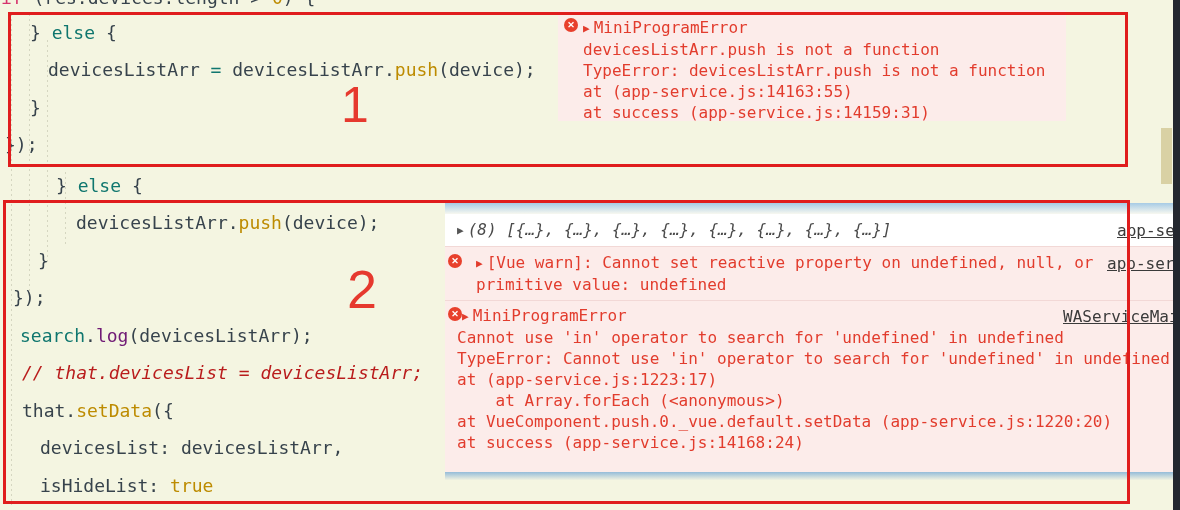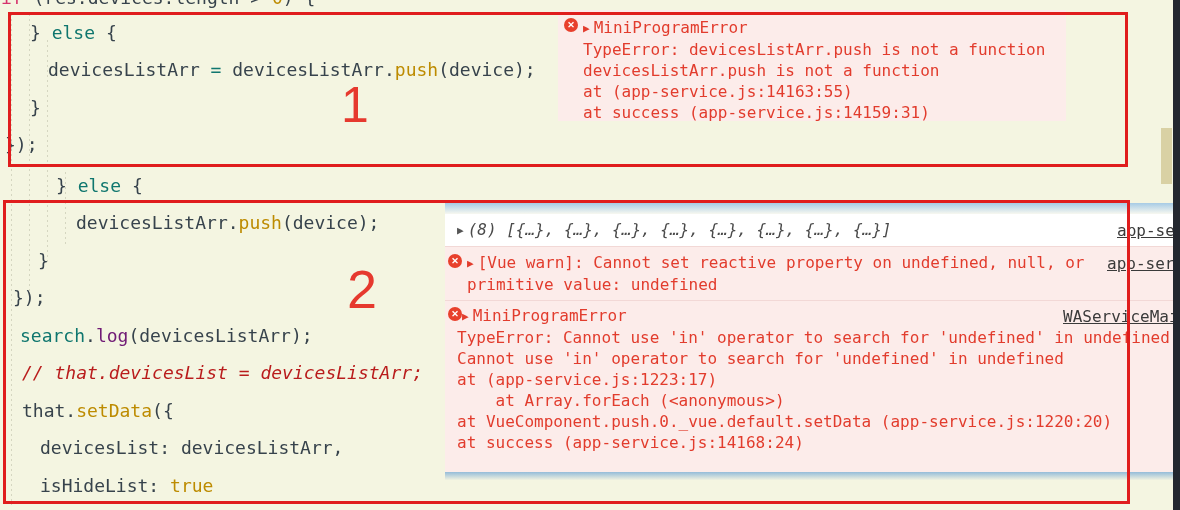--- a/index.html
+++ b/index.html
@@ -38,21 +38,21 @@
   #console-panel{position:absolute;left:445px;top:203px;width:735px;height:277px;z-index:4;overflow:hidden;}
   #console-strip-top{height:11px;background:linear-gradient(180deg,#a6cbe5,#f8f8f0);}
   #console-strip-bottom{height:8px;background:linear-gradient(180deg,#95bcd9,#f1f2e0);}
   .console-row{position:relative;box-sizing:border-box;font-size:16px;line-height:21px;}
   #console-row-log{height:32px;background:#ffffff;padding:5px 0 0 12px;color:#4a4a4a;}
   #console-row-log .preview{font-style:italic;}
   #console-row-log .arrow{color:#555;font-style:normal;}
   .console-row.error{background:#fcecea;border-top:1px solid #f2d8d6;color:#e23c2d;}
   #console-row-warn{height:54px;padding-top:5px;}
   #console-row-warn .err-icon{left:3px;top:7px;}
-  #console-row-warn .msg{display:block;margin-left:22px;width:660px;}
+  #console-row-warn .msg{display:block;margin-left:31px;width:660px;}
   #console-row-err2{height:172px;padding-top:4px;}
   #console-row-err2 .err-icon{left:3px;top:6px;}
   #console-row-err2 .title-line{margin-left:17px;}
   .stack{margin-left:12px;}
   .stack-line{white-space:pre;}
   .src-link{position:absolute;color:#3a3a3a;text-decoration:underline;white-space:pre;}
   #console-row-log .src-link{left:672px;top:6px;}
   #console-row-warn .src-link{left:662px;top:6px;}
   #console-row-err2 .src-link{left:618px;top:5px;}
 
@@ -92,22 +92,22 @@
     <div class="code-line" style="left:20px;top:327px;"><span class="tk-ol">search</span><span class="tk-pl">.</span><span class="tk-bl">log</span><span class="tk-pl">(devicesListArr);</span></div>
     <div class="code-line" style="left:22px;top:364px;"><span class="tk-cm">// that.devicesList = devicesListArr;</span></div>
     <div class="code-line" style="left:22px;top:402px;"><span class="tk-pl">that.</span><span class="tk-gd">setData</span><span class="tk-pl">({</span></div>
     <div class="code-line" style="left:40px;top:477px;"><span class="tk-pl">isHideList: </span><span class="tk-gd">true</span></div>
     <div class="code-line" style="left:40px;top:439px;"><span class="tk-pl">devicesList: devicesListArr,</span></div>
   </div>
 
   <div id="error-popup">
     <span class="err-icon">✕</span>
     <div class="err-line"><span class="arrow">▶</span><span>MiniProgramError</span></div>
+    <div class="err-line">devicesListArr.push is not a function</div>
     <div class="err-line">TypeError: devicesListArr.push is not a function</div>
-    <div class="err-line">devicesListArr.push is not a function</div>
     <div class="err-line">at (app-service.js:14163:55)</div>
     <div class="err-line">at success (app-service.js:14159:31)</div>
   </div>
 
   <div id="console-panel">
     <div id="console-strip-top"></div>
 
     <div id="console-row-log" class="console-row">
       <span class="arrow">▶</span><span class="preview">(8) [{…}, {…}, {…}, {…}, {…}, {…}, {…}, {…}]</span>
       <a class="src-link">app-servi</a>
@@ -117,22 +117,22 @@
       <span class="err-icon">✕</span>
       <span class="msg"><span class="arrow">▶</span><span>[Vue warn]: Cannot set reactive property on undefined, null, or primitive value: undefined</span></span>
       <a class="src-link">app-serv</a>
     </div>
 
     <div id="console-row-err2" class="console-row error">
       <span class="err-icon">✕</span>
       <div class="title-line"><span class="arrow">▶</span><span>MiniProgramError</span></div>
       <a class="src-link">WAServiceMainC</a>
       <div class="stack">
+          <div class="stack-line">Cannot use 'in' operator to search for 'undefined' in undefined</div>
           <div class="stack-line">TypeError: Cannot use 'in' operator to search for 'undefined' in undefined</div>
-          <div class="stack-line">Cannot use 'in' operator to search for 'undefined' in undefined</div>
           <div class="stack-line">at (app-service.js:1223:17)</div>
           <div class="stack-line">    at Array.forEach (&lt;anonymous&gt;)</div>
           <div class="stack-line">at VueComponent.push.0._vue.default.setData (app-service.js:1220:20)</div>
           <div class="stack-line">at success (app-service.js:14168:24)</div>
         </div>
     </div>
 
     <div id="console-strip-bottom"></div>
   </div>
 

